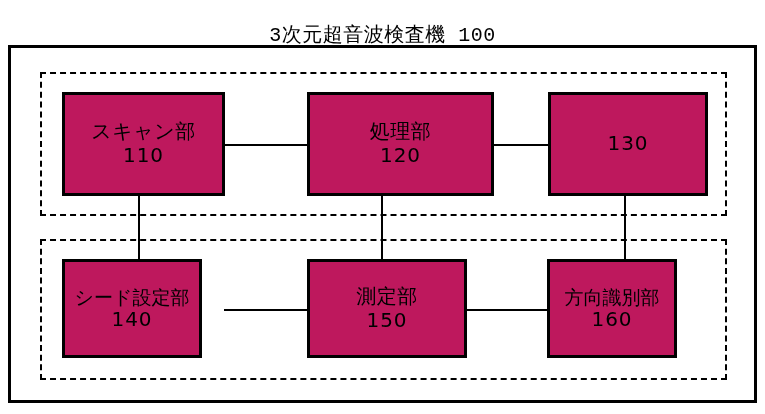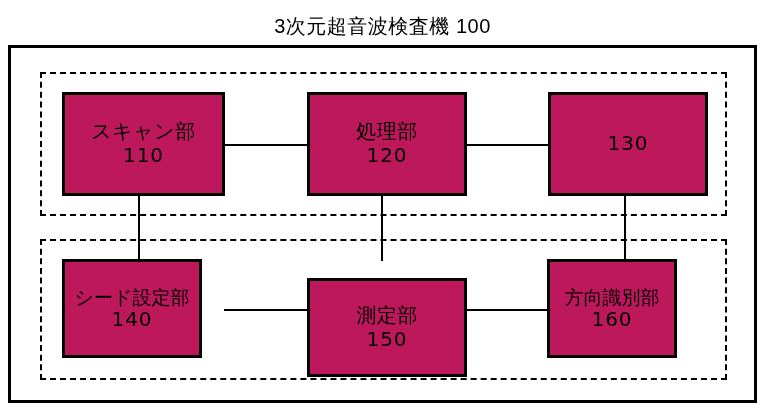--- a/index.html
+++ b/index.html
@@ -17,28 +17,28 @@
     width: 765px;
     height: 414px;
     background: #ffffff;
     overflow: hidden;
   }
 
   
   .fig-title {
     position: absolute;
     left: 0;
-    top: 13px;
+    top: 23px;
     width: 765px;
     text-align: center;
     font-size: 20px;
     letter-spacing: 0.5px;
     line-height: 26px;
     white-space: nowrap;
-    font-family: Liberation Sans, sans-serif;
+    font-family: Liberation Mono, monospace;
   }
 
   
   .outer-frame {
     position: absolute;
     left: 8px;
     top: 45px;
     width: 749px;
     height: 358px;
     border: 3px solid #000000;
@@ -94,24 +94,24 @@
   }
   .node .node-num {
     font-size: 20px;
     letter-spacing: 1px;
     white-space: nowrap;
   }
   .node.wide .node-label { font-size: 19px; letter-spacing: 0px; }
 
   
   #node-scan       { left: 62px;  top: 92px;  width: 163px; height: 104px; }
-  #node-process    { left: 307px; top: 92px;  width: 160px; height: 104px; }
+  #node-process    { left: 307px; top: 92px;  width: 187px; height: 104px; }
   #node-control    { left: 548px; top: 92px;  width: 160px; height: 104px; }
   #node-seed       { left: 62px;  top: 259px; width: 140px; height: 99px; }
-  #node-measure    { left: 307px; top: 259px; width: 160px; height: 99px; margin-top: 19px; }
+  #node-measure    { left: 307px; top: 259px; width: 160px; height: 99px; }
   #node-direction  { left: 547px; top: 259px; width: 130px; height: 99px; }
 </style>
 </head>
 <body>
 
 <div id="canvas">
 
   <div class="fig-title">3次元超音波検査機 100</div>
 
   <div class="outer-frame"></div>

